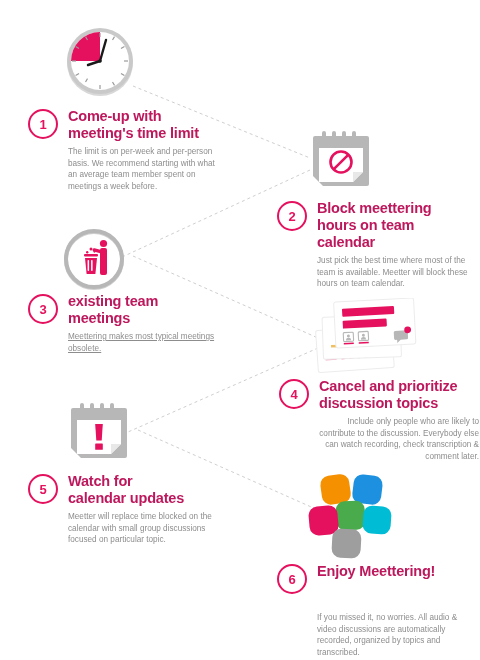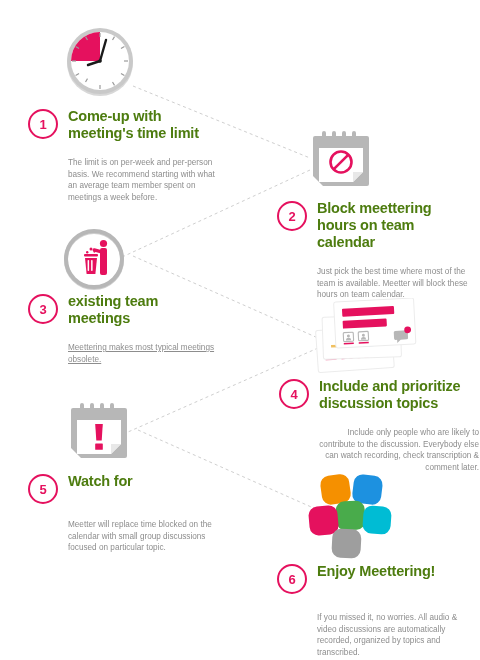--- a/index.html
+++ b/index.html
@@ -51,30 +51,30 @@
     justify-content: center;
     color: #e5115e;
     font-size: 13px;
     font-weight: bold;
     font-family: "Liberation Sans", sans-serif;
     line-height: 1;
     margin-top: 1px;
   }
   .headline {
     margin-left: 10px;
-    color: #4d7c0f;
+    color: #be185d;
     font-weight: bold;
     font-size: 14.5px;
     line-height: 17px;
     letter-spacing: -0.2px;
     font-family: "Liberation Sans", sans-serif;
   }
   .desc {
     margin-left: 40px;
-    margin-top: 15px;
+    margin-top: 4px;
     color: #8d8d8d;
     font-size: 8.2px;
     line-height: 11.5px;
     font-family: "Liberation Sans", sans-serif;
   }
 
   
   .clock-wrap { width: 76px; height: 76px; position: relative; }
 
   
@@ -262,21 +262,21 @@
             <circle cx="92.5" cy="33.5" r="3.4" fill="#e5115e"></circle>
           </g>
         </svg>
       </div>
     </div>
 
     <div class="step-body" style="left:279px; top:378px; width:205px;">
       <div class="step-head">
         <div class="badge">4</div>
         <div class="headline">
-          <div>Include and prioritize</div>
+          <div>Cancel and prioritize</div>
           <div>discussion topics</div>
         </div>
       </div>
       <div class="desc" style="width:160px;text-align:right;">Include only people who are likely to contribute to the discussion. Everybody else can watch recording, check transcription &amp; comment later.</div>
     </div>
   </div>
 
   <div class="step" style="left:0px; top:0px;">
 
     <div class="step-icon" style="left:69px; top:403px;">
@@ -297,20 +297,21 @@
           </g>
         </svg>
       </div>
     </div>
 
     <div class="step-body" style="left:28px; top:473px; width:200px;">
       <div class="step-head">
         <div class="badge">5</div>
         <div class="headline">
           <div>Watch for</div>
+          <div>calendar updates</div>
         </div>
       </div>
       <div class="desc" style="width:152px;">Meetter will replace time blocked on the calendar with small group discussions focused on particular topic.</div>
     </div>
   </div>
 
   <div class="step" style="left:0px; top:0px;">
 
     <div class="step-icon" style="left:303px; top:473px;">
       <div class="blocks">

